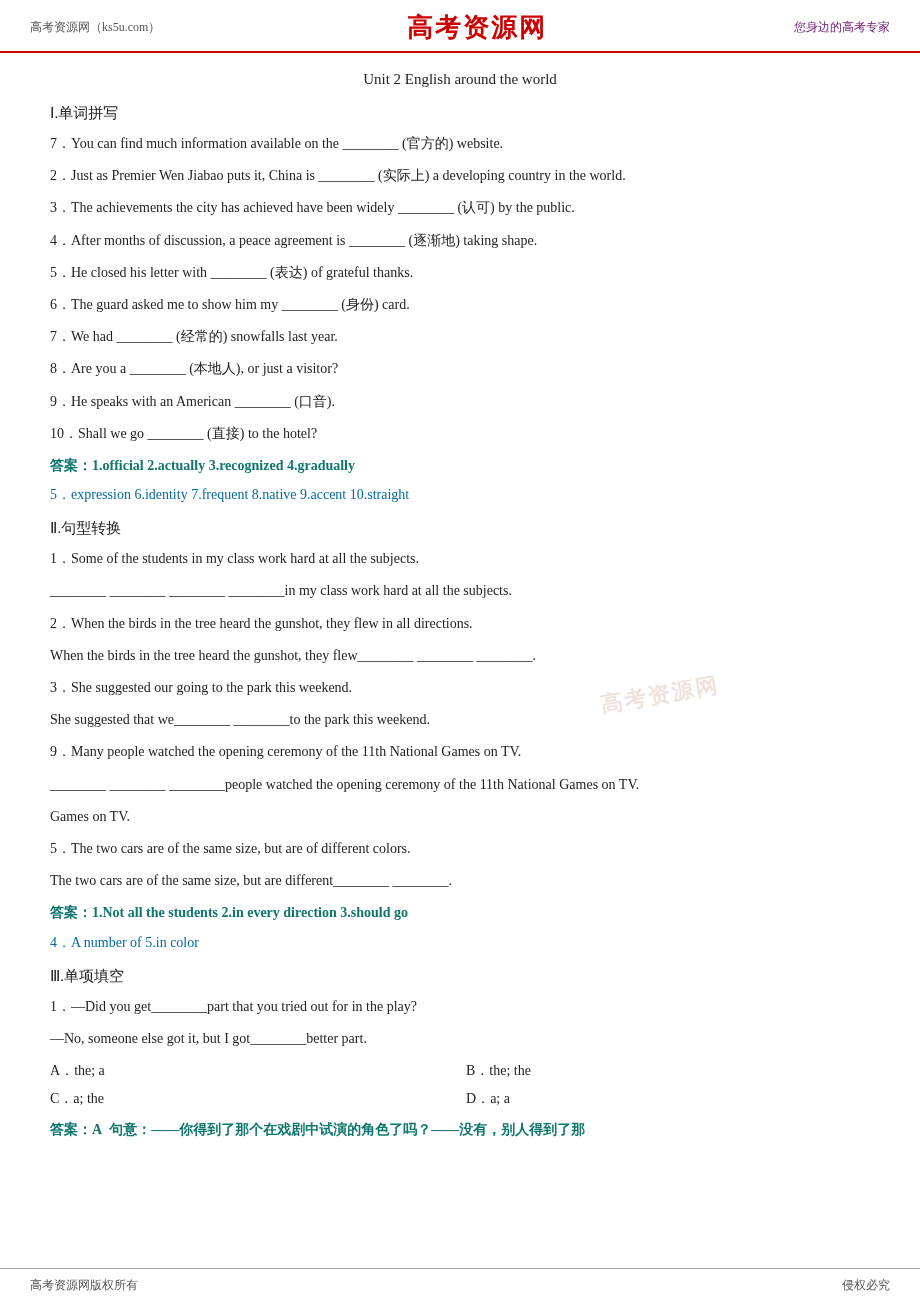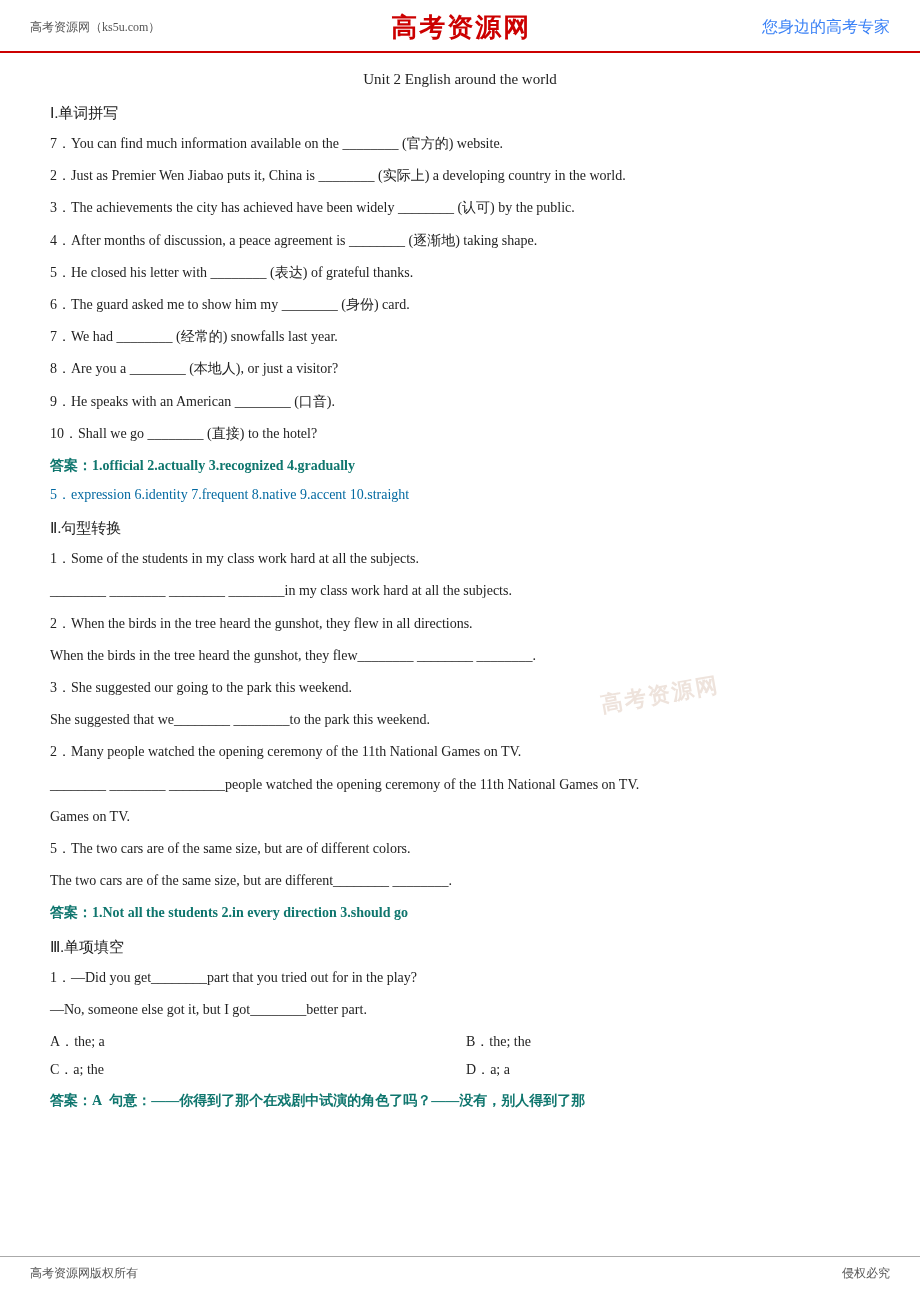--- a/index.html
+++ b/index.html
@@ -24,22 +24,22 @@
       font-size: 12px;
       color: #555;
     }
     .header-center {
       font-size: 26px;
       font-weight: bold;
       color: #c00;
       letter-spacing: 2px;
     }
     .header-right {
-      font-size: 16px;
-      color: #3b82f6;
+      font-size: 12px;
+      color: #701a75;
     }
     .content {
       padding: 18px 50px 20px 50px;
     }
     .unit-title {
       text-align: center;
       font-size: 15px;
       margin-bottom: 16px;
       font-weight: normal;
       font-family: Liberation Serif, serif;
@@ -71,21 +71,21 @@
       font-size: 22px;
       color: rgba(160,100,60,0.18);
       font-weight: bold;
       transform: rotate(-10deg);
       pointer-events: none;
       white-space: nowrap;
       letter-spacing: 2px;
     }
     .footer {
       position: absolute;
-      bottom: 12px;
+      bottom: 0;
       left: 0;
       right: 0;
       display: flex;
       justify-content: space-between;
       padding: 8px 30px;
       border-top: 1px solid #aaa;
       font-size: 12px;
       color: #555;
     }
     .choice-row {
@@ -168,37 +168,38 @@
   </div>
 
   <div class="question">
     <span>3．She suggested our going to the park this weekend.</span>
   </div>
   <div class="question">
     <span>She suggested that we________ ________to the park this weekend.</span>
   </div>
 
   <div class="question">
-    <span>2．Many people watched the opening ceremony of the 11th National Games on TV.</span>
+    <span>9．Many people watched the opening ceremony of the 11th National Games on TV.</span>
   </div>
   <div class="question">
     <span>________ ________ ________people watched the opening ceremony of the 11th National Games on TV.</span>
   </div>
   <div style="margin-bottom:7px; line-height:1.8;">Games on TV.</div>
 
   <div class="question">
     <span>5．The two cars are of the same size, but are of different colors.</span>
   </div>
   <div class="question">
     <span>The two cars are of the same size, but are different________ ________.</span>
   </div>
 
   <div class="answer">
     <span>答案：</span><span>1.Not all the students   2.in every direction   3.should go</span>
   </div>
+  <div class="answer-line">4．A number of   5.in color</div>
 
   <div class="section-title">Ⅲ.单项填空</div>
 
   <div class="question">
     <span>1．—Did you get________part that you tried out for in the play?</span>
   </div>
   <div class="question">
     <span>—No, someone else got it, but I got________better part.</span>
   </div>
 

